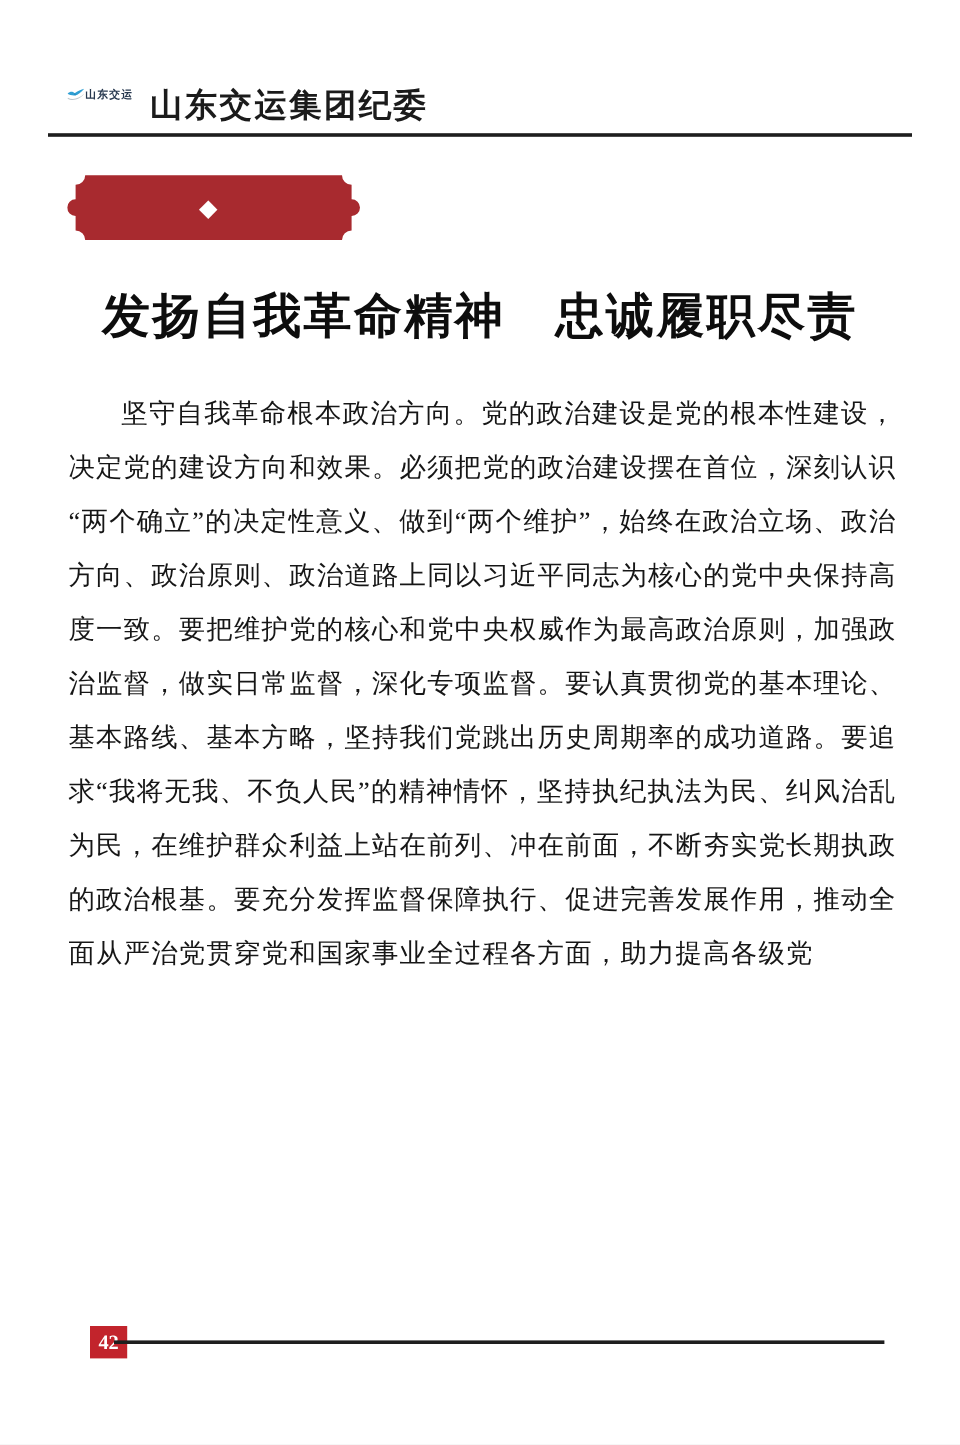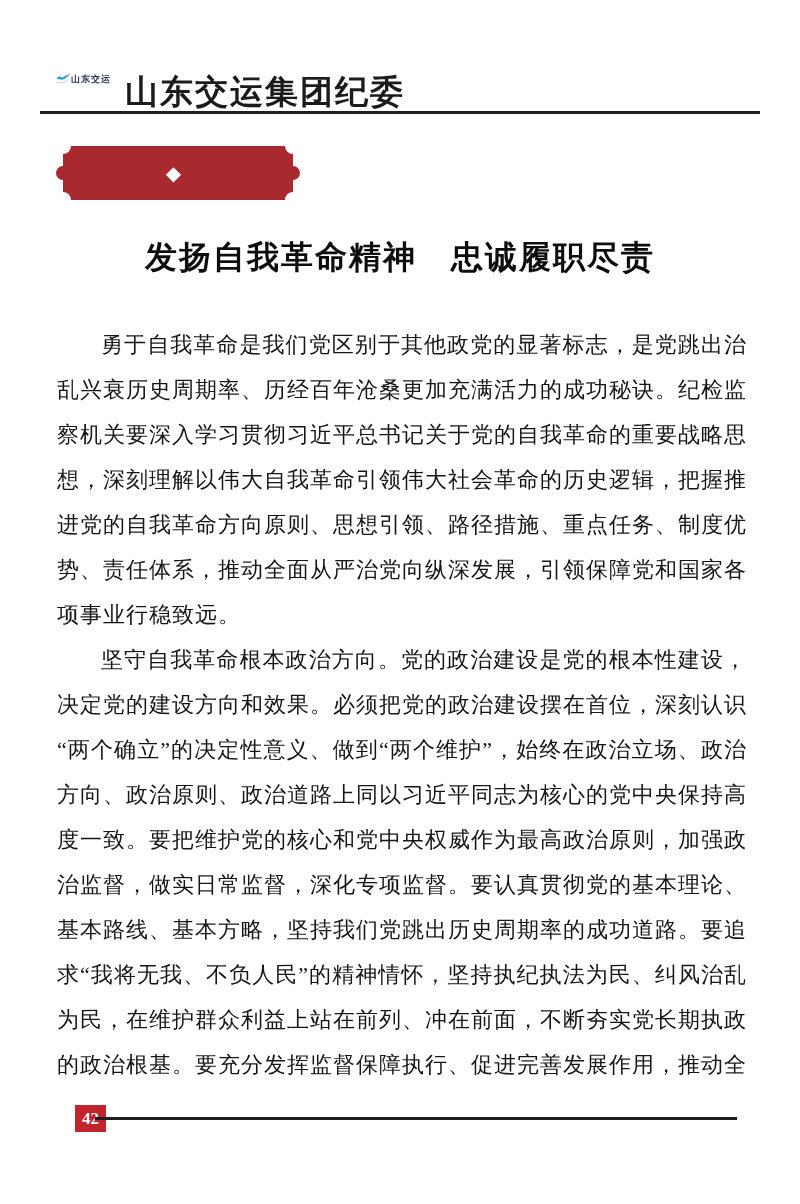--- a/index.html
+++ b/index.html
@@ -29,21 +29,21 @@
   }
   .logo{display:flex;flex-direction:row;align-items:center;width:56px;}
   .logo svg{display:block;width:54px;height:34px;}
   .logo-caption{
     font-family:"Liberation Sans","DejaVu Sans",sans-serif;
     font-size:9px;font-weight:bold;letter-spacing:1px;
     color:var(--logo-caption-ink);margin-top:1px;white-space:nowrap;
   }
   .org-name{
     font-family:"Liberation Sans","DejaVu Sans",sans-serif;
-    font-size:33px;font-weight:bold;color:#1b1b1b;
+    font-size:27px;font-weight:bold;color:#1b1b1b;
     letter-spacing:2px;margin-top:8px;white-space:nowrap;
   }
   .header-rule{
     position:absolute;left:40px;top:111px;width:720px;height:3px;
     background:var(--rule-dark);
   }
   
   .banner{
     position:absolute;left:56px;top:145px;width:244px;height:56px;
   }
@@ -53,21 +53,21 @@
     display:flex;align-items:center;justify-content:center;
     color:#ffffff;font-weight:bold;font-size:28px;letter-spacing:3px;
     font-family:"Liberation Serif","DejaVu Serif",serif;
     padding-bottom:2px;
   }
   .banner-text .diamond{font-size:20px;margin-right:6px;transform:translateY(1px);}
   
   .article-title{
     position:absolute;left:0;top:236px;width:100%;
     text-align:center;
-    font-size:32px;font-weight:bold;color:#0d0d0d;
+    font-size:40px;font-weight:bold;color:#0d0d0d;
     letter-spacing:2px;
     font-family:"Liberation Serif","DejaVu Serif",serif;
   }
   .article-body{
     position:absolute;left:57px;top:322px;width:690px;max-height:772px;
     overflow:hidden;
     font-size:22px;line-height:45px;letter-spacing:1px;
     text-align:justify;color:var(--body-ink);
   }
   .article-body p{text-indent:2em;}
@@ -121,20 +121,19 @@
                Z" fill="var(--banner-red)"></path>
     </svg>
     <div class="banner-text">
       <span class="diamond">◆</span>
     </div>
   </div>
 
   <h1 class="article-title">发扬自我革命精神　忠诚履职尽责</h1>
 
   <div class="article-body">
-    <p>勇于自我革命是我们党区别于其他政党的显著标志，是党跳出治乱兴衰历史周期率、历经百年沧桑更加充满活力的成功秘诀。纪检监察机关要深入学习贯彻习近平总书记关于党的自我革命的重要战略思想，深刻理解以伟大自我革命引领伟大社会革命的历史逻辑，把握推进党的自我革命方向原则、思想引领、路径措施、重点任务、制度优势、责任体系，推动全面从严治党向纵深发展，引领保障党和国家各项事业行稳致远。</p>
     <p>坚守自我革命根本政治方向。党的政治建设是党的根本性建设，决定党的建设方向和效果。必须把党的政治建设摆在首位，深刻认识“两个确立”的决定性意义、做到“两个维护”，始终在政治立场、政治方向、政治原则、政治道路上同以习近平同志为核心的党中央保持高度一致。要把维护党的核心和党中央权威作为最高政治原则，加强政治监督，做实日常监督，深化专项监督。要认真贯彻党的基本理论、基本路线、基本方略，坚持我们党跳出历史周期率的成功道路。要追求“我将无我、不负人民”的精神情怀，坚持执纪执法为民、纠风治乱为民，在维护群众利益上站在前列、冲在前面，不断夯实党长期执政的政治根基。要充分发挥监督保障执行、促进完善发展作用，推动全面从严治党贯穿党和国家事业全过程各方面，助力提高各级党</p>
   </div>
 
   <div class="page-number">42</div>
   <div class="footer-rule"></div>
 
 </div>
 
 </body></html>

